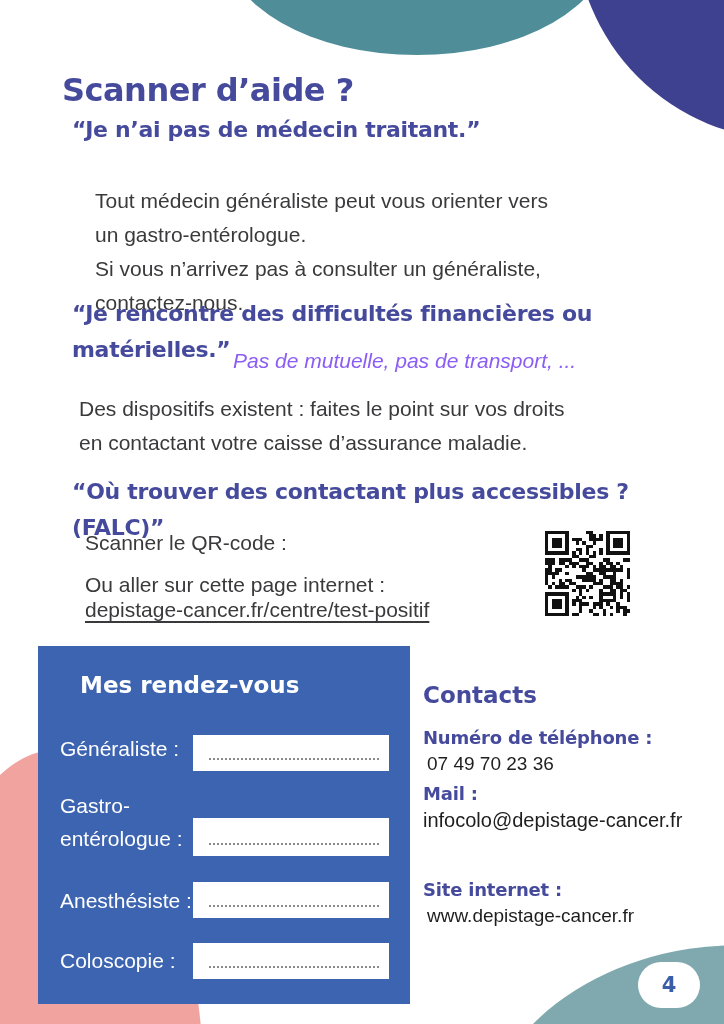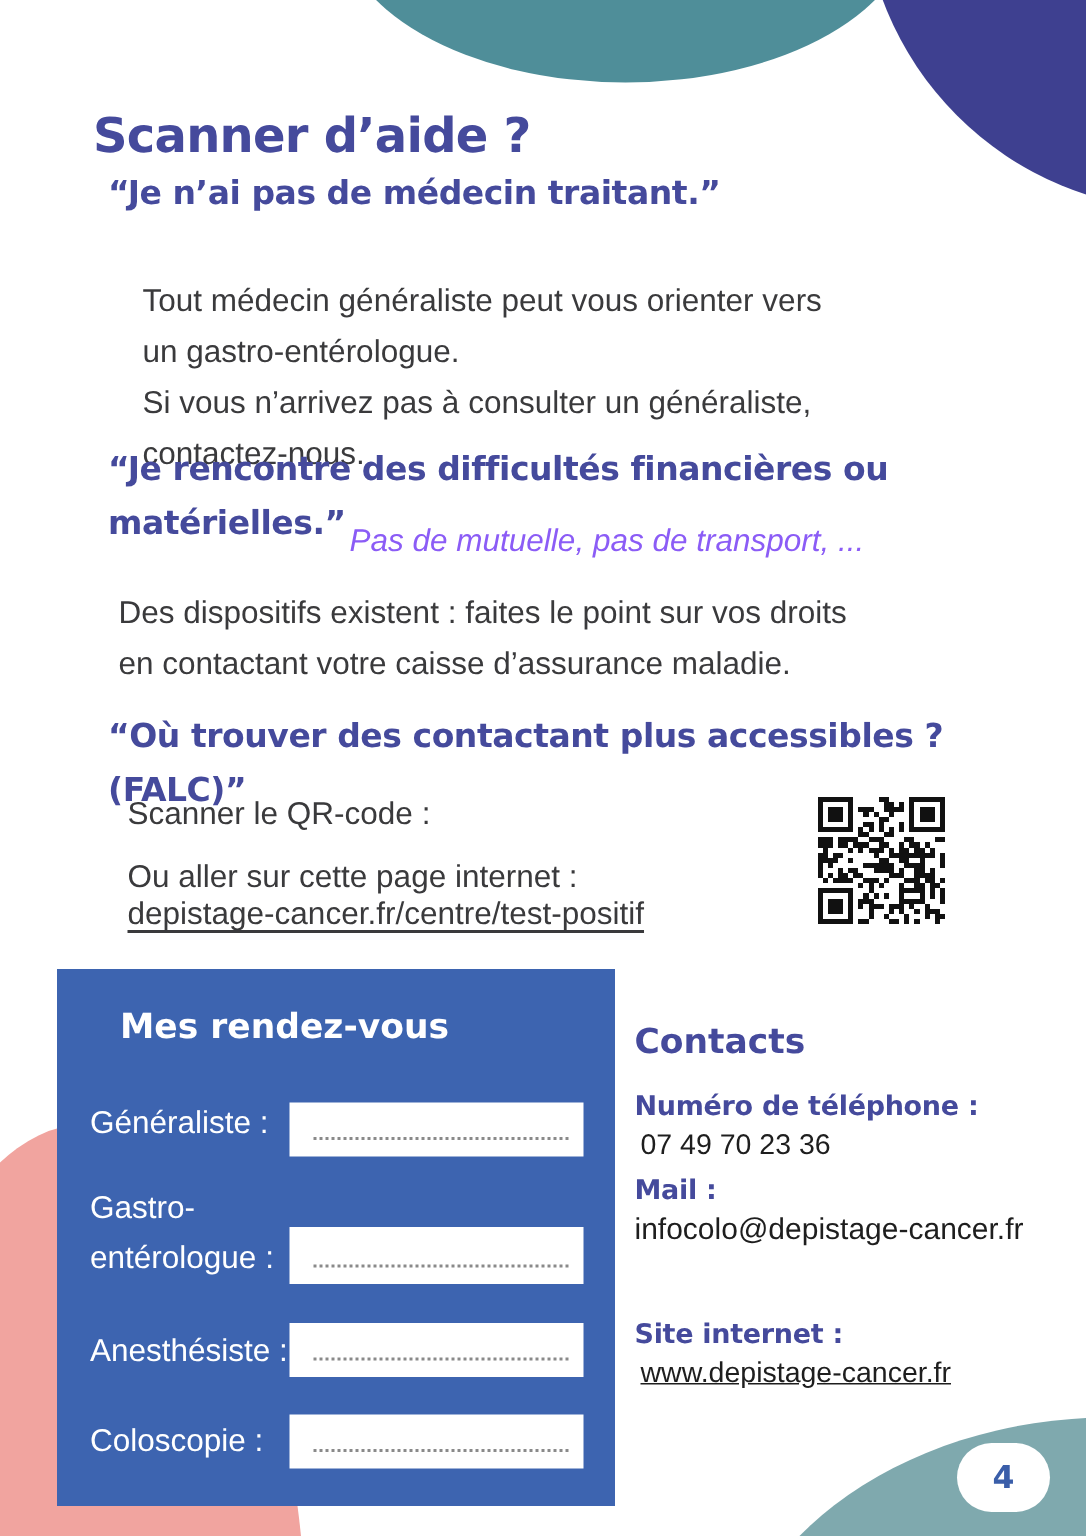--- a/index.html
+++ b/index.html
@@ -78,21 +78,21 @@
   .c-label{
     position:absolute; left:423px;
     font-family:"DejaVu Sans", sans-serif; font-weight:bold;
     font-size:18px; color:#454a9c; letter-spacing:-0.2px;
   }
   .cl-phone{top:727px;} .cl-mail{top:783px;} .cl-site{top:879px;}
   .c-value{
     position:absolute; left:427px;
     font-size:19px; color:#1e1e1e;text-align:right;
   }
-  .cv-phone{top:753px;} .cv-mail{left:423px; top:809px; font-size:20px;} .cv-site{top:905px;text-decoration:underline;}
+  .cv-phone{top:753px;} .cv-mail{left:423px; top:809px; font-size:20px;} .cv-site{top:905px;}
   
   .page-badge{
     position:absolute; left:638px; top:962px; width:62px; height:46px;
     background:#ffffff; border-radius:24px;
     display:flex; align-items:center; justify-content:center;
   }
   .page-badge span{
     font-family:"DejaVu Sans", sans-serif; font-weight:bold;
     font-size:21px; color:#3a5ea9;
   }

